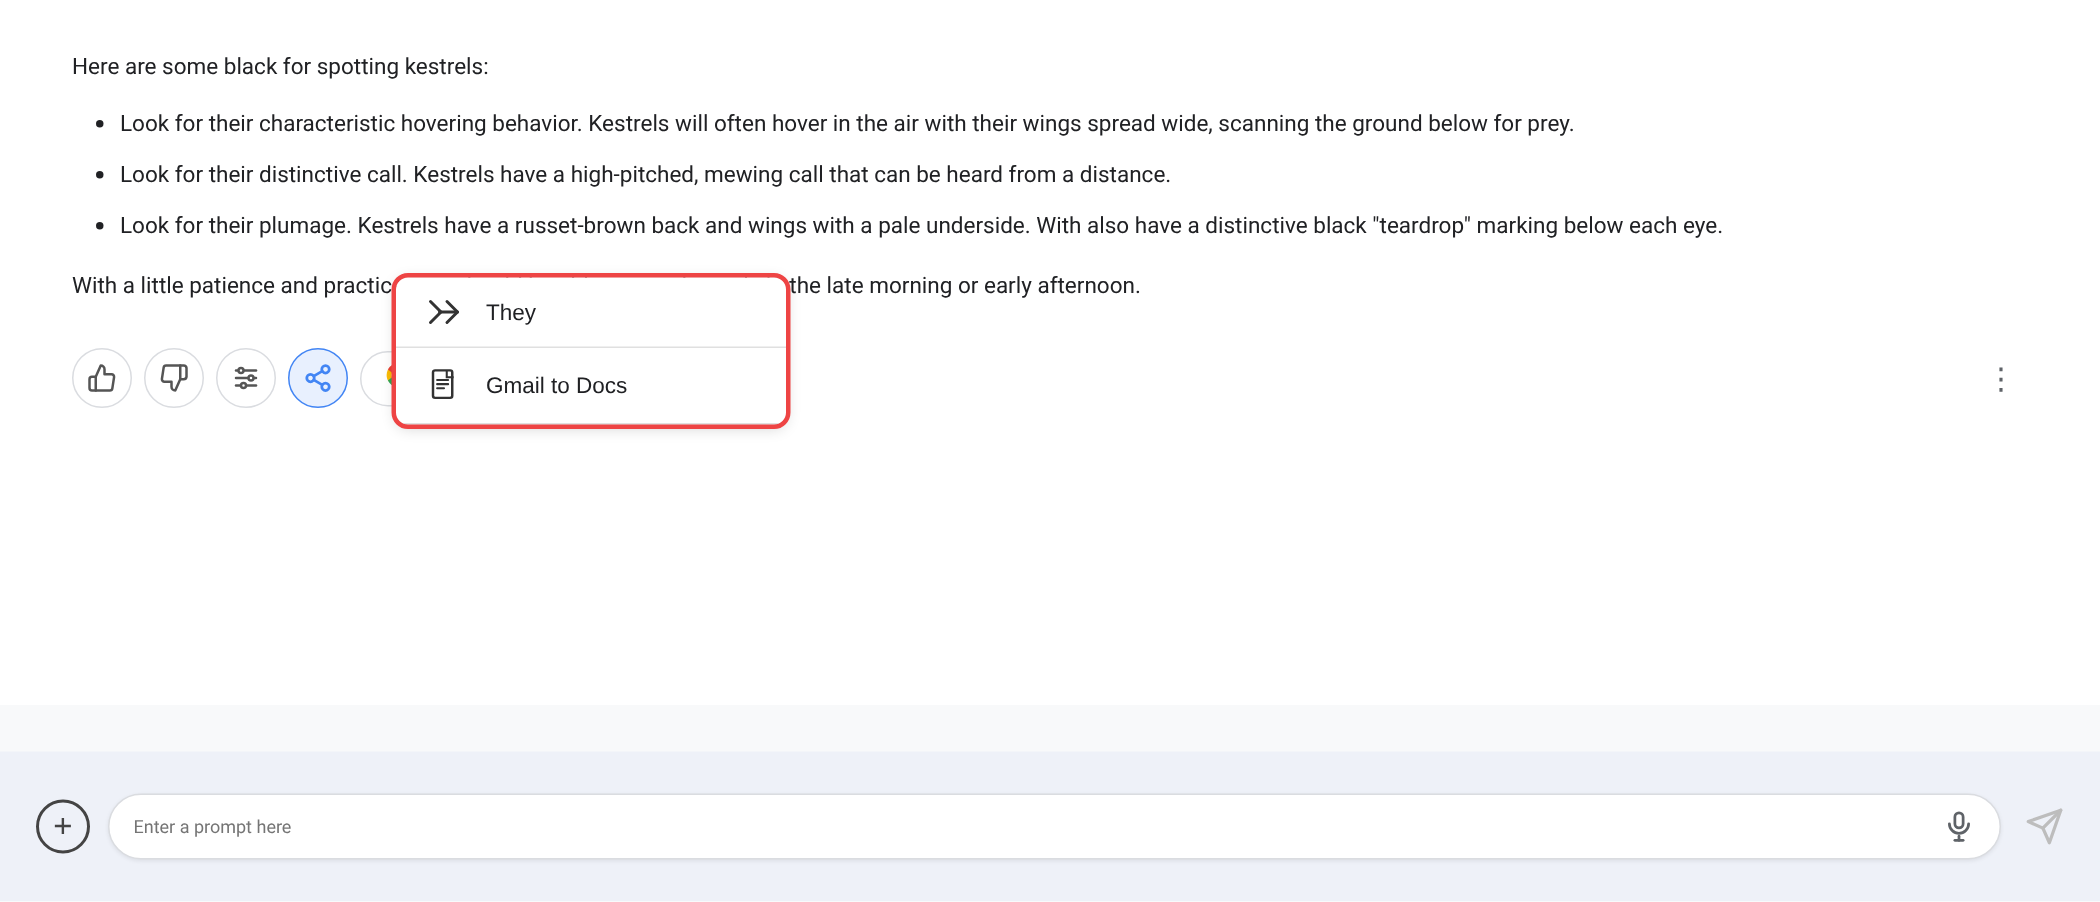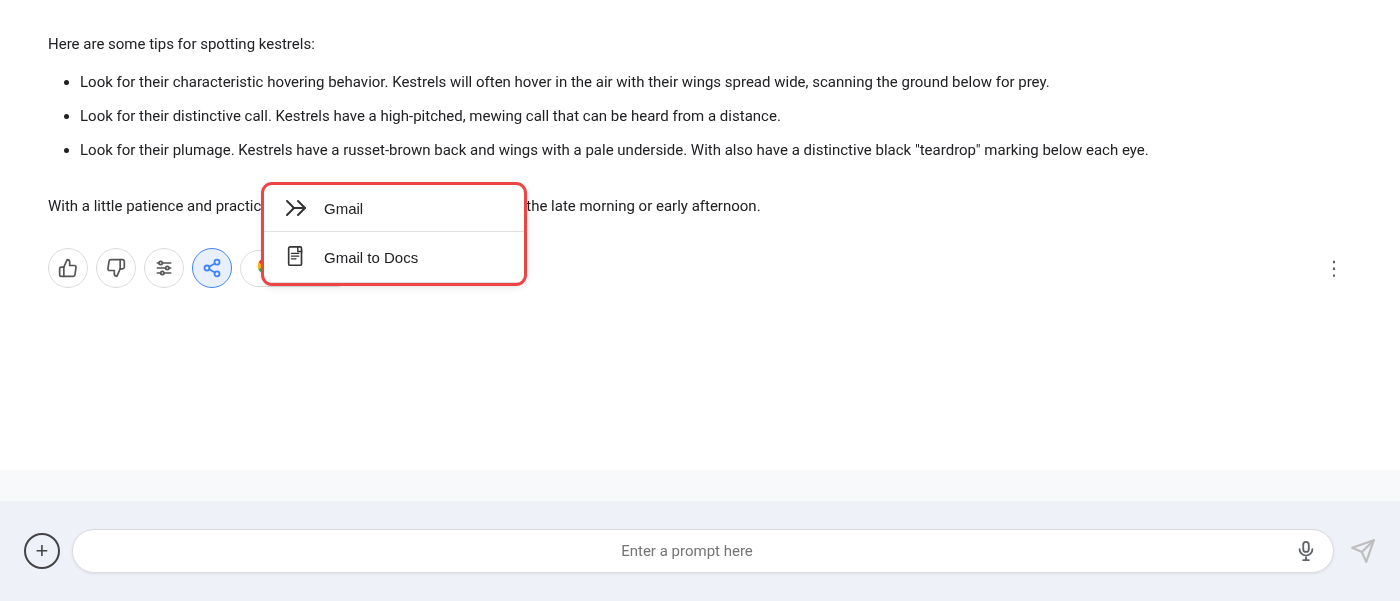--- a/index.html
+++ b/index.html
@@ -27,21 +27,21 @@
 
     .content-intro {
       margin-bottom: 14px;
       font-size: 15px;
       color: #202124;
     }
 
     .bullet-list {
       list-style: disc;
       padding-left: 32px;
-      margin-bottom: 32px;
+      margin-bottom: 16px;
     }
 
     .bullet-list li {
       margin-bottom: 10px;
       font-size: 15px;
       color: #202124;
       line-height: 1.6;
     }
 
     .closing-text {
@@ -187,25 +187,24 @@
       align-items: center;
       padding: 10px 16px;
       gap: 10px;
       box-shadow: 0 1px 3px rgba(0,0,0,0.08);
     }
 
     .prompt-input {
       flex: 1;
       border: none;
       outline: none;
-      font-size: 15px;
+      font-size: 12px;
       color: #404040;
       background: transparent;
       font-family: inherit;
-      text-align: center;
     }
 
     .mic-btn {
       background: none;
       border: none;
       cursor: pointer;
       color: #5f6368;
       font-size: 20px;
       display: flex;
       align-items: center;
@@ -225,41 +224,41 @@
     .google-g-logo {
       font-size: 17px;
       font-weight: 700;
       font-family: Arial, sans-serif;
     }
   </style>
 </head>
 <body>
 
 <div class="main-content">
-  <p class="content-intro content-text">Here are some tips for spotting kestrels:</p>
+  <p class="content-intro content-text">Here are some black for spotting kestrels:</p>
 
   <ul class="bullet-list">
     <li class="content-text">Look for their characteristic hovering behavior. Kestrels will often hover in the air with their wings spread wide, scanning the ground below for prey.</li>
     <li class="content-text">Look for their distinctive call. Kestrels have a high-pitched, mewing call that can be heard from a distance.</li>
     <li class="content-text">Look for their plumage. Kestrels have a russet-brown back and wings with a pale underside. With also have a distinctive black "teardrop" marking below each eye.</li>
   </ul>
 
   <p class="closing-text content-text">With a little patience and practice, you should be able to spot kestrels in the late morning or early afternoon.</p>
 
   <div class="context-menu">
     <button class="menu-item">
       <span class="menu-icon">
 
         <svg width="22" height="18" viewBox="0 0 22 18" fill="none">
           <path d="M13 2L20 9L13 16" stroke="#333" stroke-width="2" stroke-linecap="round" stroke-linejoin="round"></path>
           <path d="M20 9H8" stroke="#333" stroke-width="2" stroke-linecap="round"></path>
           <path d="M7 2L14 9L7 16" stroke="#333" stroke-width="2" stroke-linecap="round" stroke-linejoin="round" transform="translate(-5,0)"></path>
         </svg>
       </span>
-      <span>Gmail</span>
+      <span>They</span>
     </button>
     <div class="menu-divider"></div>
     <button class="menu-item">
       <span class="menu-icon">
 
         <svg width="20" height="22" viewBox="0 0 20 24" fill="none">
           <rect x="2" y="1" width="14" height="20" rx="1.5" stroke="#333" stroke-width="1.8"></rect>
           <path d="M5 8h8M5 11h8M5 14h5" stroke="#333" stroke-width="1.5" stroke-linecap="round"></path>
           <path d="M12 1v5h5" stroke="#333" stroke-width="1.5" fill="none"></path>
         </svg>

